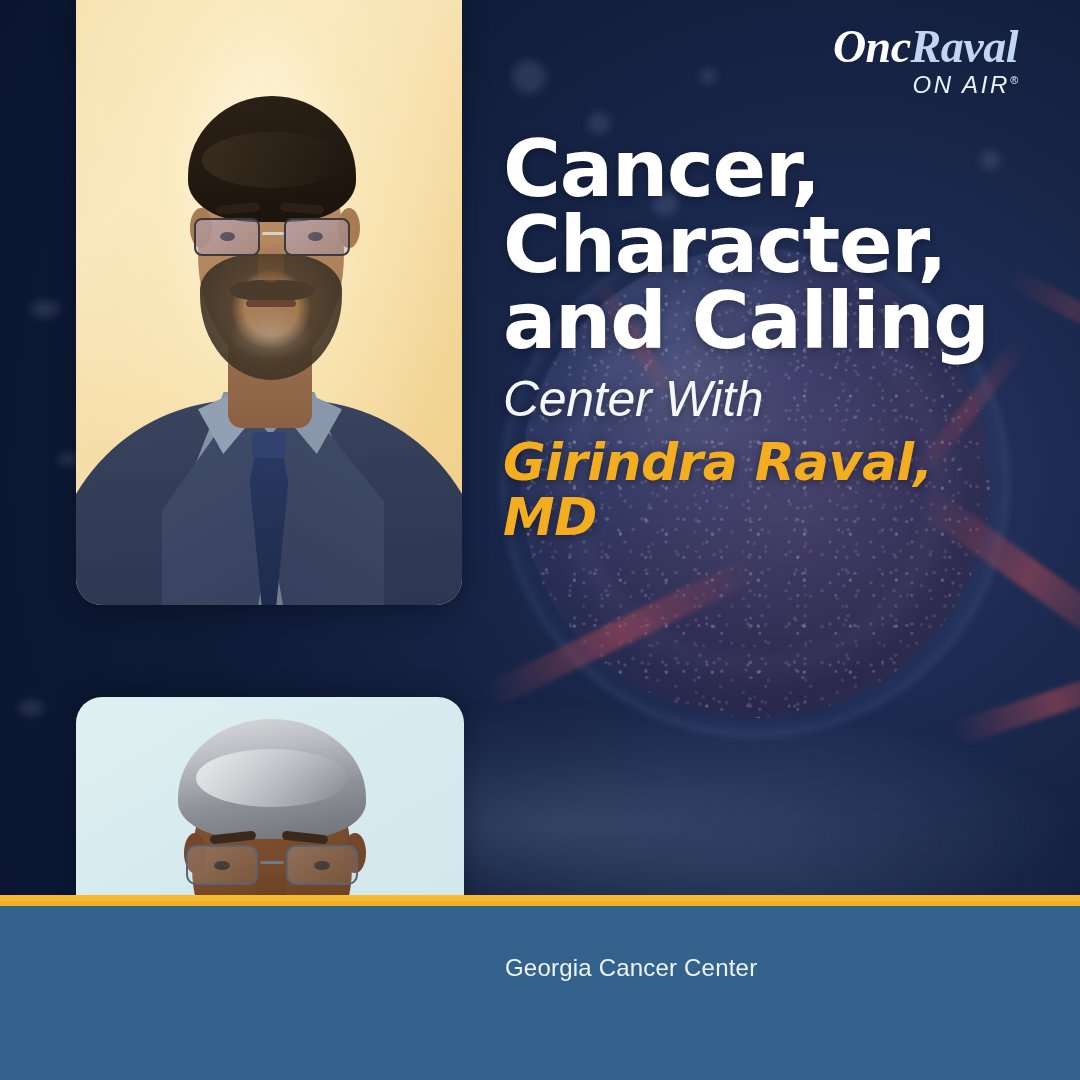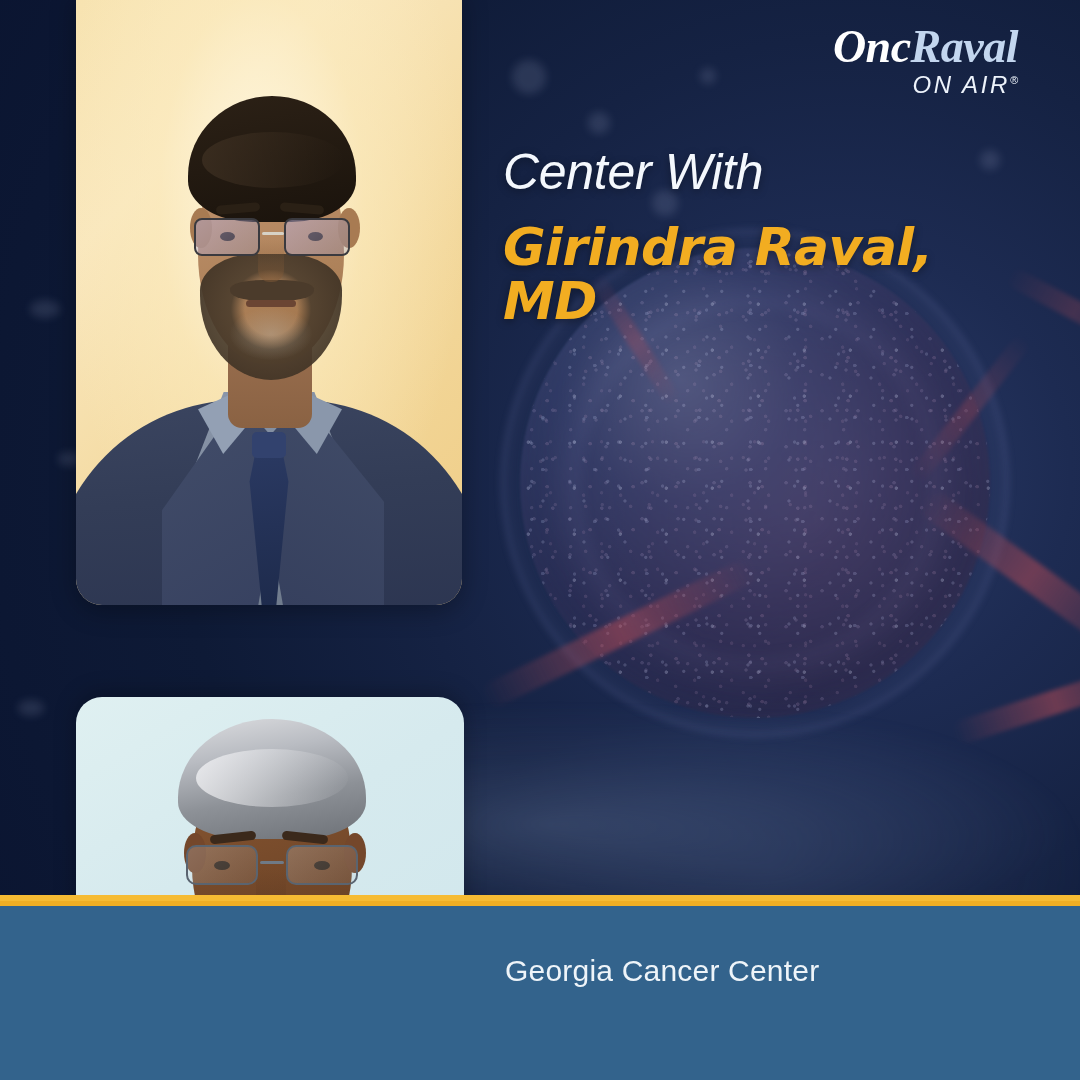--- a/index.html
+++ b/index.html
@@ -267,41 +267,41 @@
     margin:14px 0 0 0;
     font-family:"Liberation Sans",sans-serif;
     font-style:italic;font-weight:400;
     font-size:50px;line-height:1.06;
     color:#f4f8fd;
     letter-spacing:-.3px;
     text-shadow:0 2px 9px rgba(0,0,0,.36);
   }
   .subtitle span{display:block;}
   .guest{
-    margin:21px 0 0 0;
+    margin:9px 0 0 0;
     font-family:"DejaVu Sans",sans-serif;
     font-style:italic;font-weight:700;
     font-size:52px;line-height:1.04;
     color:#f2ad21;
     letter-spacing:-.6px;
     text-shadow:0 2px 9px rgba(0,0,0,.38);
   }
 
   
   .gold-bar{position:absolute;left:0;top:895px;width:1080px;height:11px;background:#f0ae23;}
   .gold-bar .hi{position:absolute;inset:0 0 5px 0;background:#f6bb33;}
   .footer-band{position:absolute;left:0;top:906px;width:1080px;height:174px;background:#33638c;}
   .footer-text{position:absolute;left:505px;top:944px;width:520px;}
   .footer-name{
     font-family:"DejaVu Sans",sans-serif;font-weight:700;
     font-size:29px;color:#ffffff;letter-spacing:.1px;margin:0;
   }
   .footer-org{
     font-family:"Liberation Sans",sans-serif;font-weight:400;
-    font-size:30px;color:#eef4f9;letter-spacing:.2px;margin:10px 0 0 0;
+    font-size:24px;color:#eef4f9;letter-spacing:.2px;margin:10px 0 0 0;
   }
 </style>
 </head>
 <body>
 
 <div id="stage">
 
   <div class="bg-base"></div>
   <div class="cell-fringe"></div>
   <div class="cell-body"></div>
@@ -381,20 +381,25 @@
       </div>
     </div>
   </div>
 
   <div class="logo">
     <div class="mark"><span class="onc">Onc</span><span class="live">Raval</span></div>
     <div class="onair"><span>ON AIR</span><sup>®</sup></div>
   </div>
 
   <div class="title-block">
+    <h1 class="headline">
+      <span>Cancer,</span>
+      <span>Character,</span>
+      <span>and Calling</span>
+    </h1>
     <p class="subtitle">
       <span>Center With</span>
     </p>
     <p class="guest">Girindra Raval, MD</p>
   </div>
 
   <div class="gold-bar">
       <div class="hi"></div>
     </div>
   <div class="footer-band"></div>

